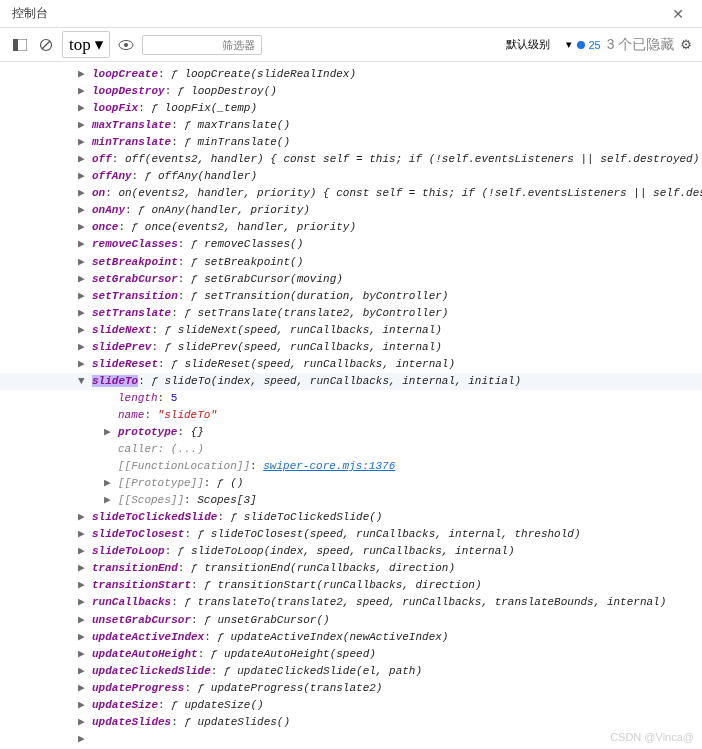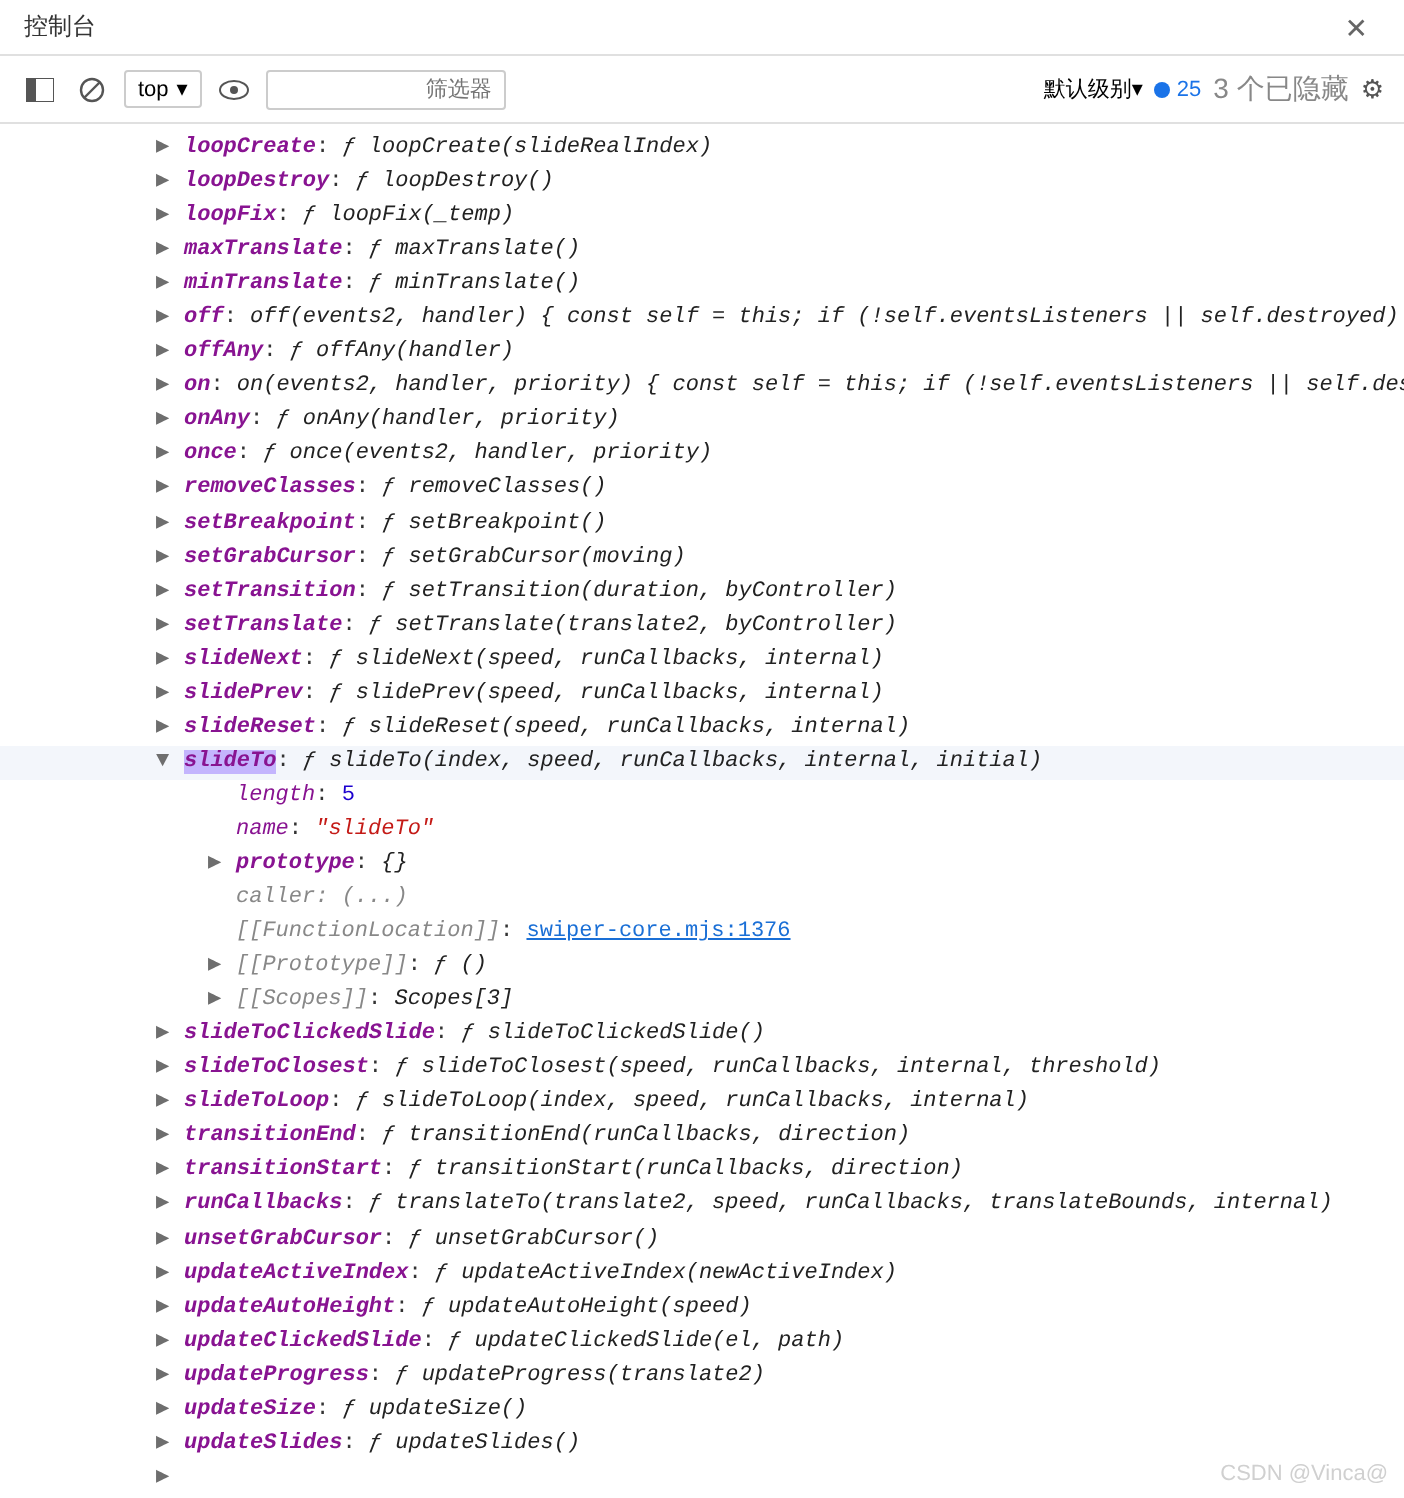--- a/index.html
+++ b/index.html
@@ -2,44 +2,44 @@
 <html><head>
 <meta charset="utf-8">
 <style>
 * { margin: 0; padding: 0; box-sizing: border-box; }
 body { font-family: -apple-system, Arial, sans-serif; font-size: 11px; background: #fff; width: 702px; }
 .titlebar { display: flex; align-items: center; justify-content: space-between; padding: 6px 12px; border-bottom: 1px solid #e0e0e0; height: 28px; }
 .titlebar-title { font-size: 12px; color: #333; }
 .titlebar-close { font-size: 14px; color: #666; cursor: pointer; padding: 2px 6px; }
 .toolbar { display: flex; align-items: center; gap: 6px; padding: 6px 10px; border-bottom: 1px solid #e0e0e0; height: 34px; }
 .icon-btn { display: inline-flex; align-items: center; justify-content: center; width: 20px; height: 20px; color: #555; cursor: pointer; }
-.context-sel { display: flex; align-items: center; gap: 4px; border: 1px solid #ccc; padding: 2px 6px; border-radius: 2px; font-size: 11px; cursor: pointer; }
+.context-sel { display: flex; align-items: center; gap: 4px; border: 1px solid #ccc; padding: 2px 6px; border-radius: 2px; font-size: 17px; cursor: pointer; font-family: Liberation Serif, serif; }
 .filter-input { border: 1px solid #ccc; padding: 3px 6px; font-size: 11px; width: 120px; border-radius: 2px; text-align: right; }
-.level-sel { display: flex; align-items: center; gap: 0; font-size: 11px; cursor: pointer; }
+.level-sel { display: flex; align-items: center; gap: 16px; font-size: 11px; cursor: pointer; }
 .badge { display: flex; align-items: center; gap: 3px; font-size: 11px; color: #1a73e8; }
 .badge-dot { width: 8px; height: 8px; border-radius: 50%; background: #1a73e8; }
 .hidden-count { font-size: 14px; color: #888; }
 .gear { font-size: 13px; color: #555; cursor: pointer; }
 .tree { padding: 4px 0 12px 0; font-family: "Courier New", monospace; font-size: 11px; line-height: 1.55; overflow: hidden; }
 .row { white-space: nowrap; padding: 0 0 0 92px; position: relative; }
 .row.expanded-hl { background: #f3f6fb; }
 .arrow { position: absolute; left: 78px; color: #6e6e6e; cursor: pointer; user-select: none; }
 .arrow.down { color: #6e6e6e; }
 .key { color: #881391; font-weight: bold; font-style: italic; }
 .key.hl { background: #c4b5fd; }
 .colon { color: #333; }
 .fn-sig { color: #222; font-style: italic; }
 .sub { padding-left: 118px; position: relative; white-space: nowrap; }
 .sub .arrow { left: 104px; }
 .sub-key { color: #881391; font-style: italic; }
 .val-num { color: #1c00cf; }
 .val-str { color: #c41a16; font-style: italic; }
 .gray { color: #888; font-style: italic; }
 .internal { color: #888; font-style: italic; }
-.link { color: #1a6fd6; text-decoration: underline; cursor: pointer; }
+.link { color: #1a6fd6; text-decoration: underline; cursor: pointer; font-style: italic; }
 .watermark { position: fixed; right: 8px; bottom: 6px; font-size: 11px; color: #d0d0d0; font-family: Arial, sans-serif; }
 </style>
 </head>
 <body>
 
 <div class="titlebar">
   <span class="titlebar-title">控制台</span>
   <span class="titlebar-close">✕</span>
 </div>
 

